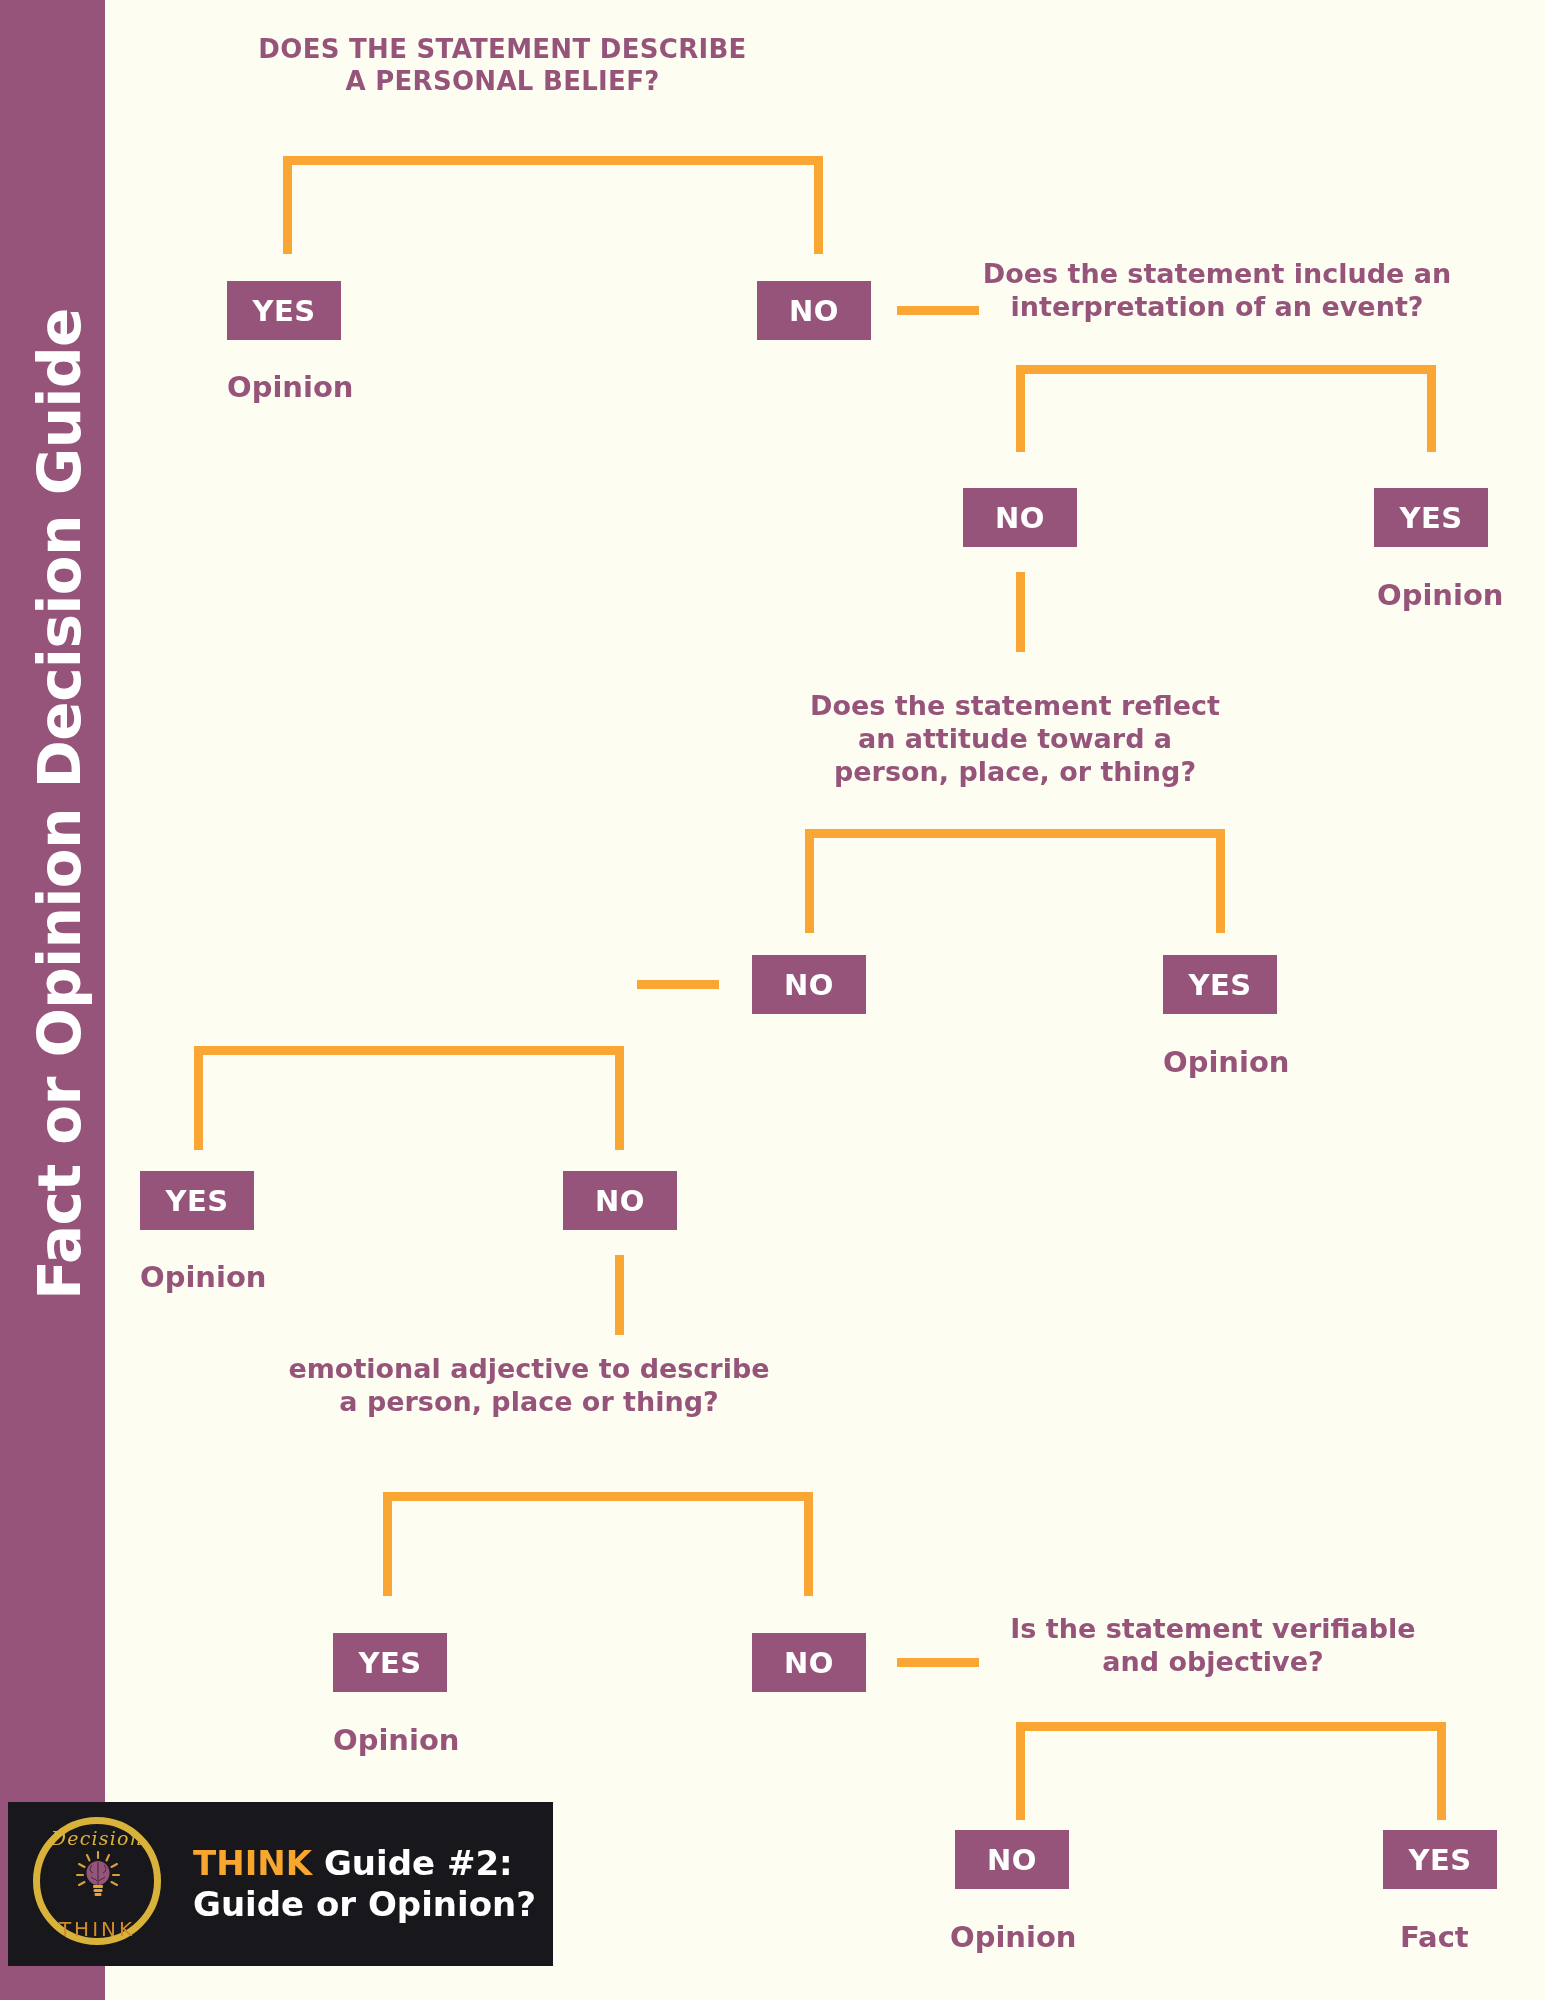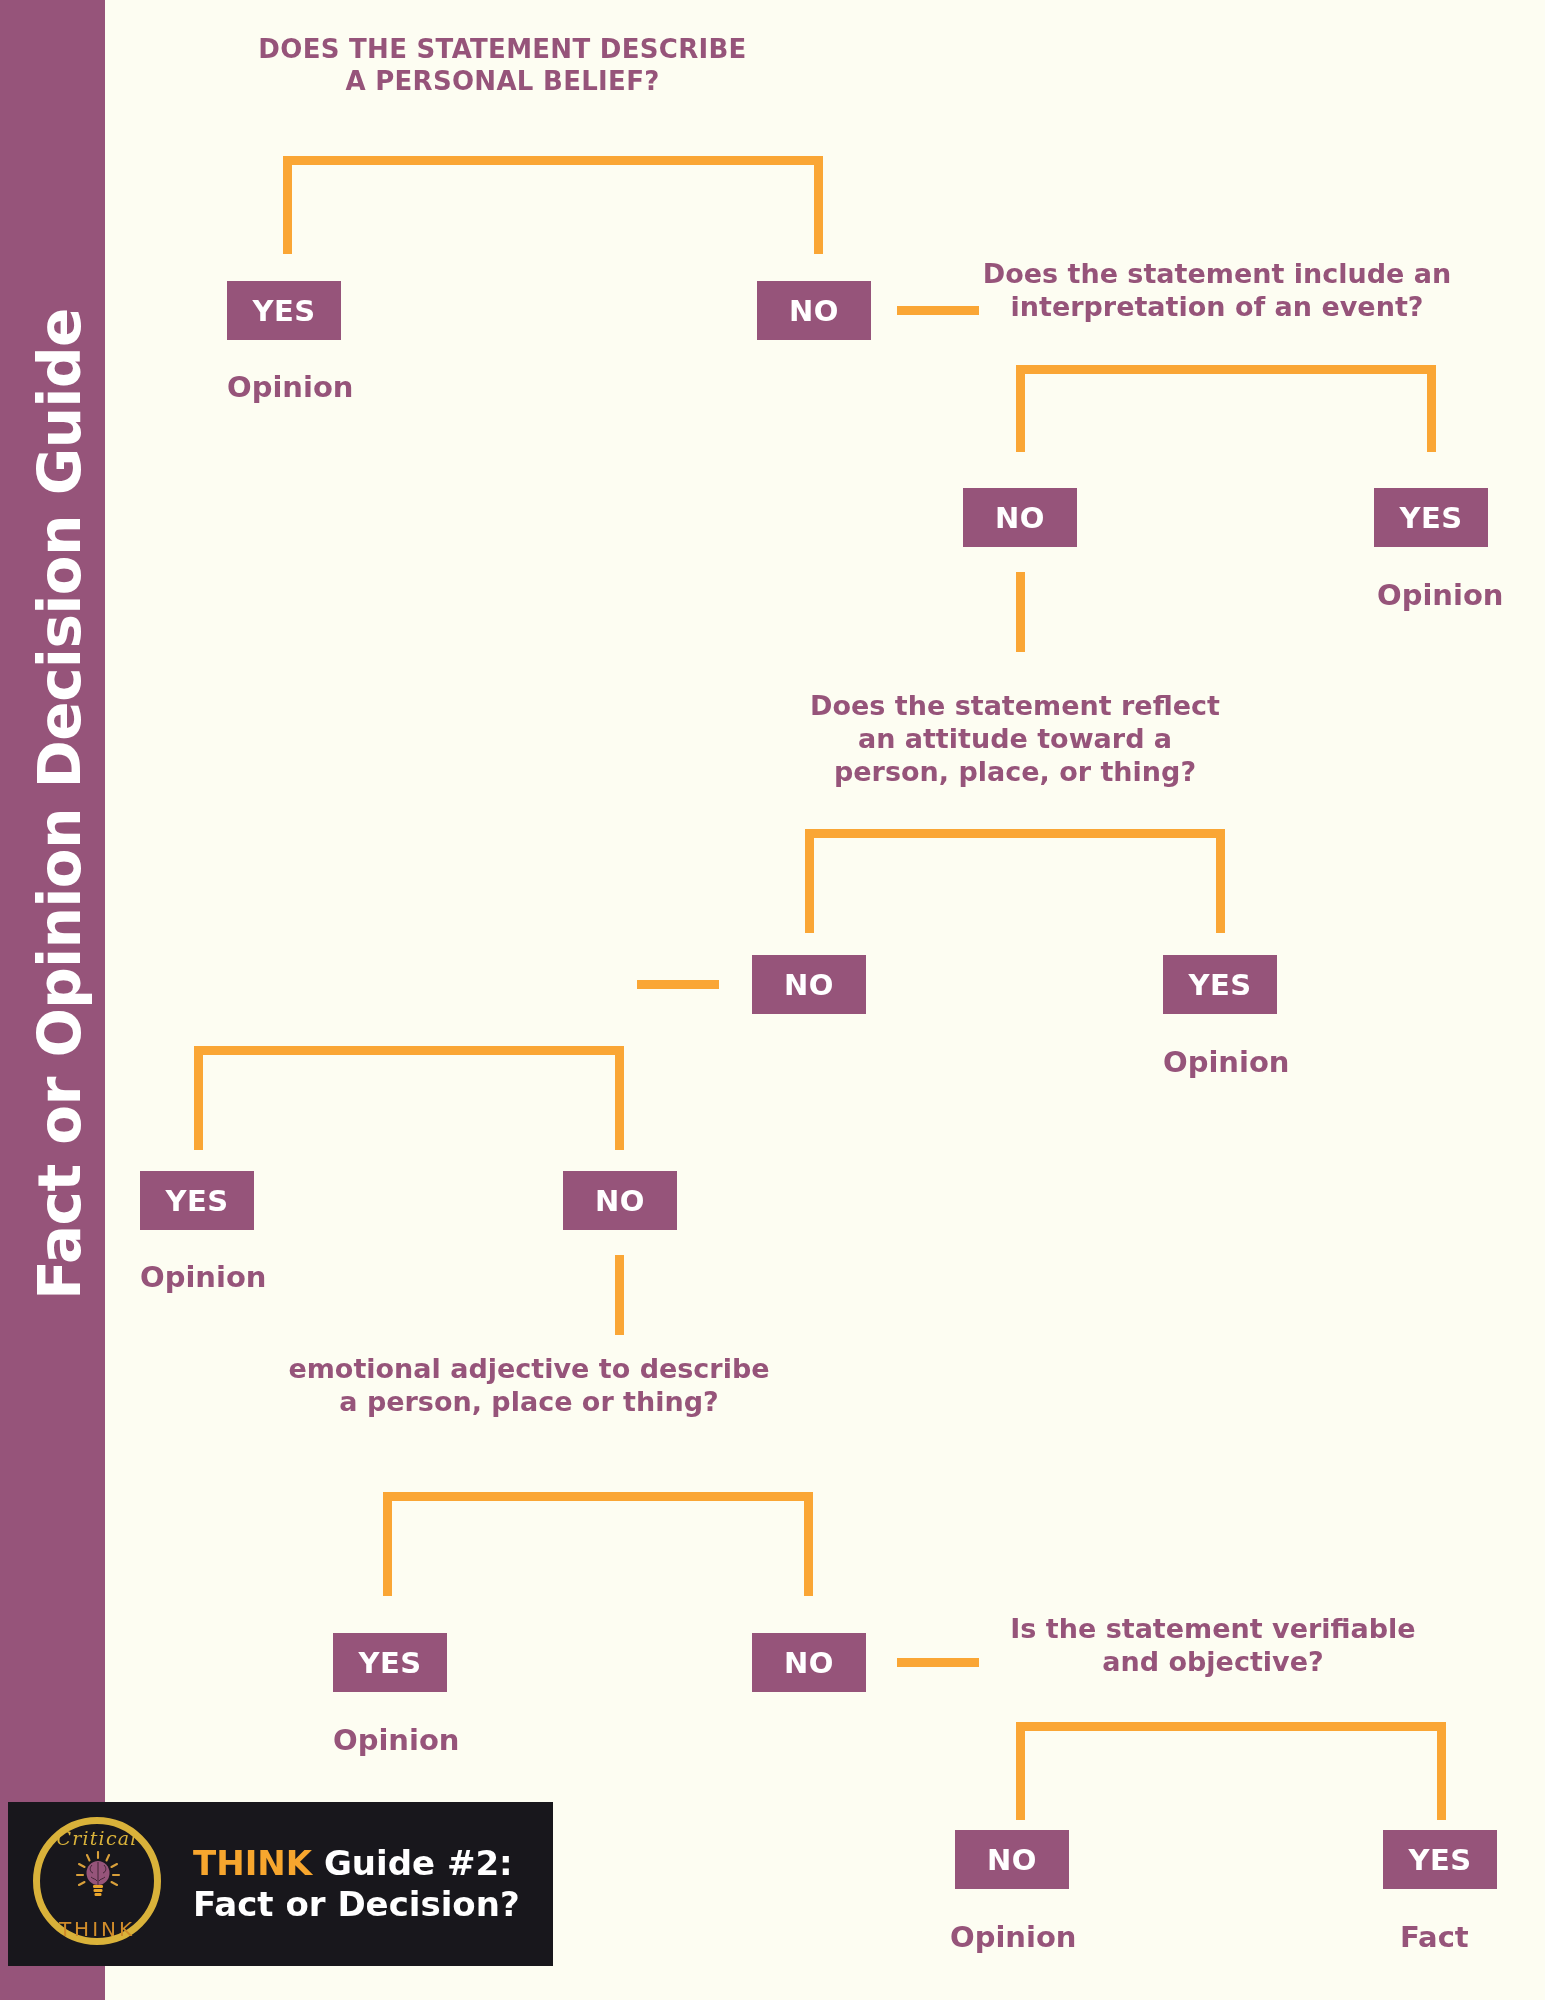--- a/index.html
+++ b/index.html
@@ -199,21 +199,21 @@
 
   <div class="chip" style="left:955px;top:1830px;width:114px;height:59px;">NO</div>
   <div class="res" style="left:950px;top:1920px;">Opinion</div>
 
   <div class="chip" style="left:1383px;top:1830px;width:114px;height:59px;">YES</div>
   <div class="res" style="left:1400px;top:1920px;">Fact</div>
 
   <div class="badge">
     <div class="badge-logo">
       <div class="logo-ring"></div>
-      <div class="logo-critical">Critical</div>
+      <div class="logo-critical">Decision</div>
       <svg class="logo-bulb" viewBox="0 0 46 52">
         <g stroke="#d9a03a" stroke-width="2.1" stroke-linecap="round">
           <line x1="23" y1="1" x2="23" y2="7"></line>
           <line x1="12" y1="4" x2="14.5" y2="9.5"></line>
           <line x1="34" y1="4" x2="31.5" y2="9.5"></line>
           <line x1="4" y1="13" x2="9.5" y2="16"></line>
           <line x1="42" y1="13" x2="36.5" y2="16"></line>
           <line x1="2" y1="24" x2="8" y2="24"></line>
           <line x1="44" y1="24" x2="38" y2="24"></line>
           <line x1="4" y1="34" x2="9.5" y2="31"></line>
@@ -230,17 +230,17 @@
         <rect x="18" y="34" width="10" height="3" rx="1.2" fill="#e9a52c"></rect>
         <rect x="18.5" y="38" width="9" height="3" rx="1.2" fill="#e9a52c"></rect>
         <rect x="19.5" y="42" width="7" height="3" rx="1.2" fill="#e9a52c"></rect>
       </svg>
       <div class="logo-think">THINK</div>
     </div>
     <div class="badge-text">
       <div>
         <span class="hl">THINK</span><span> Guide #2:</span>
       </div>
-      <div>Fact or Decision?</div>
+      <div>Guide or Opinion?</div>
     </div>
   </div>
 
 </div>
 
 </body></html>

